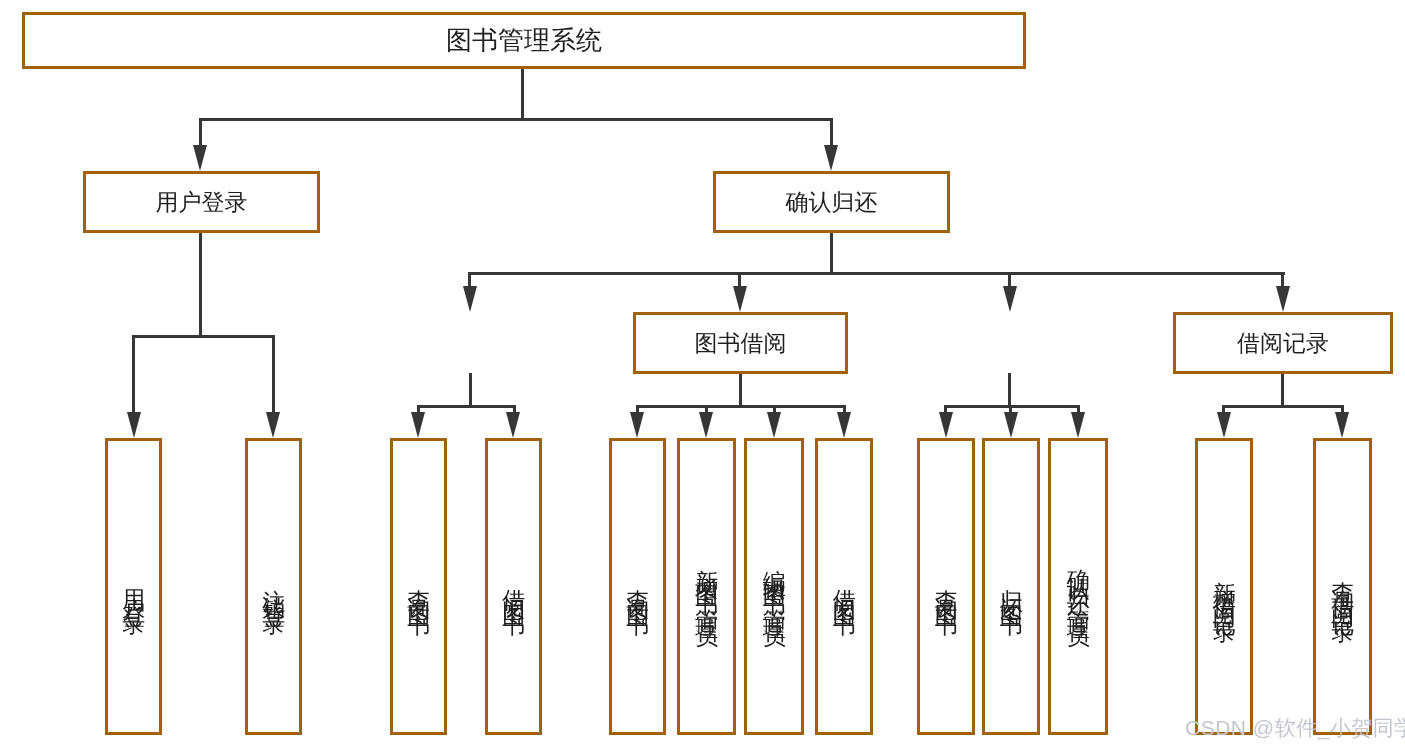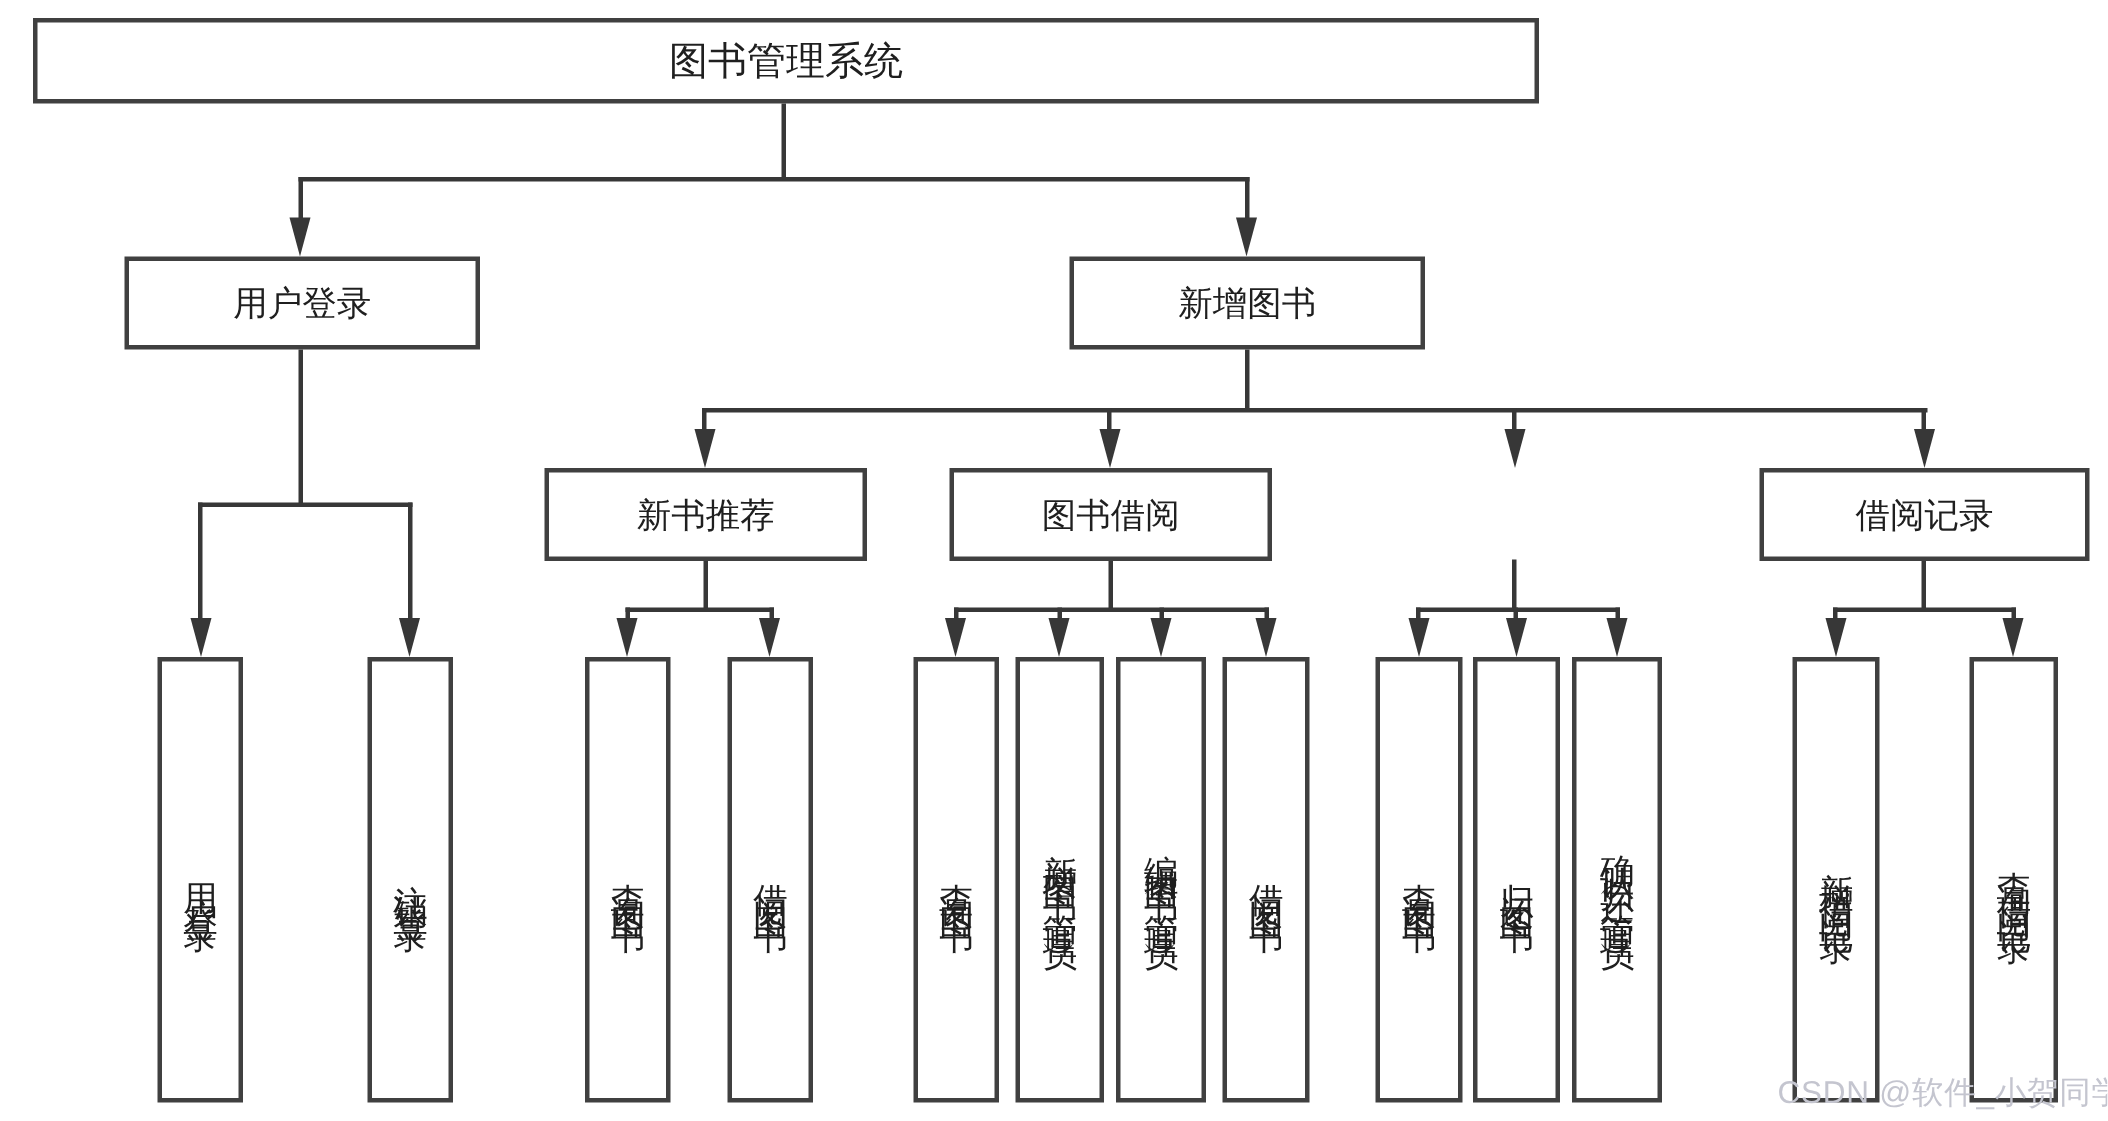--- a/index.html
+++ b/index.html
@@ -12,21 +12,21 @@
   }
   .line{position:absolute;background:#373737;}
   .ah{
     position:absolute;width:0;height:0;
     border-left:7px solid transparent;
     border-right:7px solid transparent;
     border-top:26px solid #373737;
   }
   .node{
     position:absolute;box-sizing:border-box;
-    border:3px solid #404040;background:#ffffff;
+    border:3px solid #a16207;background:#ffffff;
     display:flex;align-items:center;justify-content:center;
     color:#1f1f1f;font-size:23px;
     white-space:nowrap;
   }
   .root{font-size:26px;}
   .vnode{width:57px;top:438px;height:297px;}
   .vnode span{
     writing-mode:vertical-rl;text-orientation:mixed;
     letter-spacing:8px;line-height:1.1;font-size:23px;color:#1f1f1f;
   }
@@ -101,26 +101,23 @@
   <div class="ah" style="left:1335px;top:412px;"></div>
 
   <div class="node root" style="left:22px;top:12px;width:1004px;height:57px;">
     <span>图书管理系统</span>
   </div>
 
   <div class="node" style="left:83px;top:171px;width:237px;height:62px;">
     <span>用户登录</span>
   </div>
   <div class="node" style="left:713px;top:171px;width:237px;height:62px;">
-    <span>新增图书</span>
+    <span>确认归还</span>
   </div>
 
-  <div class="node" style="left:363px;top:312px;width:215px;height:62px;">
-    <span>新书推荐</span>
-  </div>
   <div class="node" style="left:633px;top:312px;width:215px;height:62px;">
     <span>图书借阅</span>
   </div>
   <div class="node" style="left:1173px;top:312px;width:220px;height:62px;">
     <span>借阅记录</span>
   </div>
 
   <div class="node vnode" style="left:105px;">
     <span>用户登录</span>
   </div>

